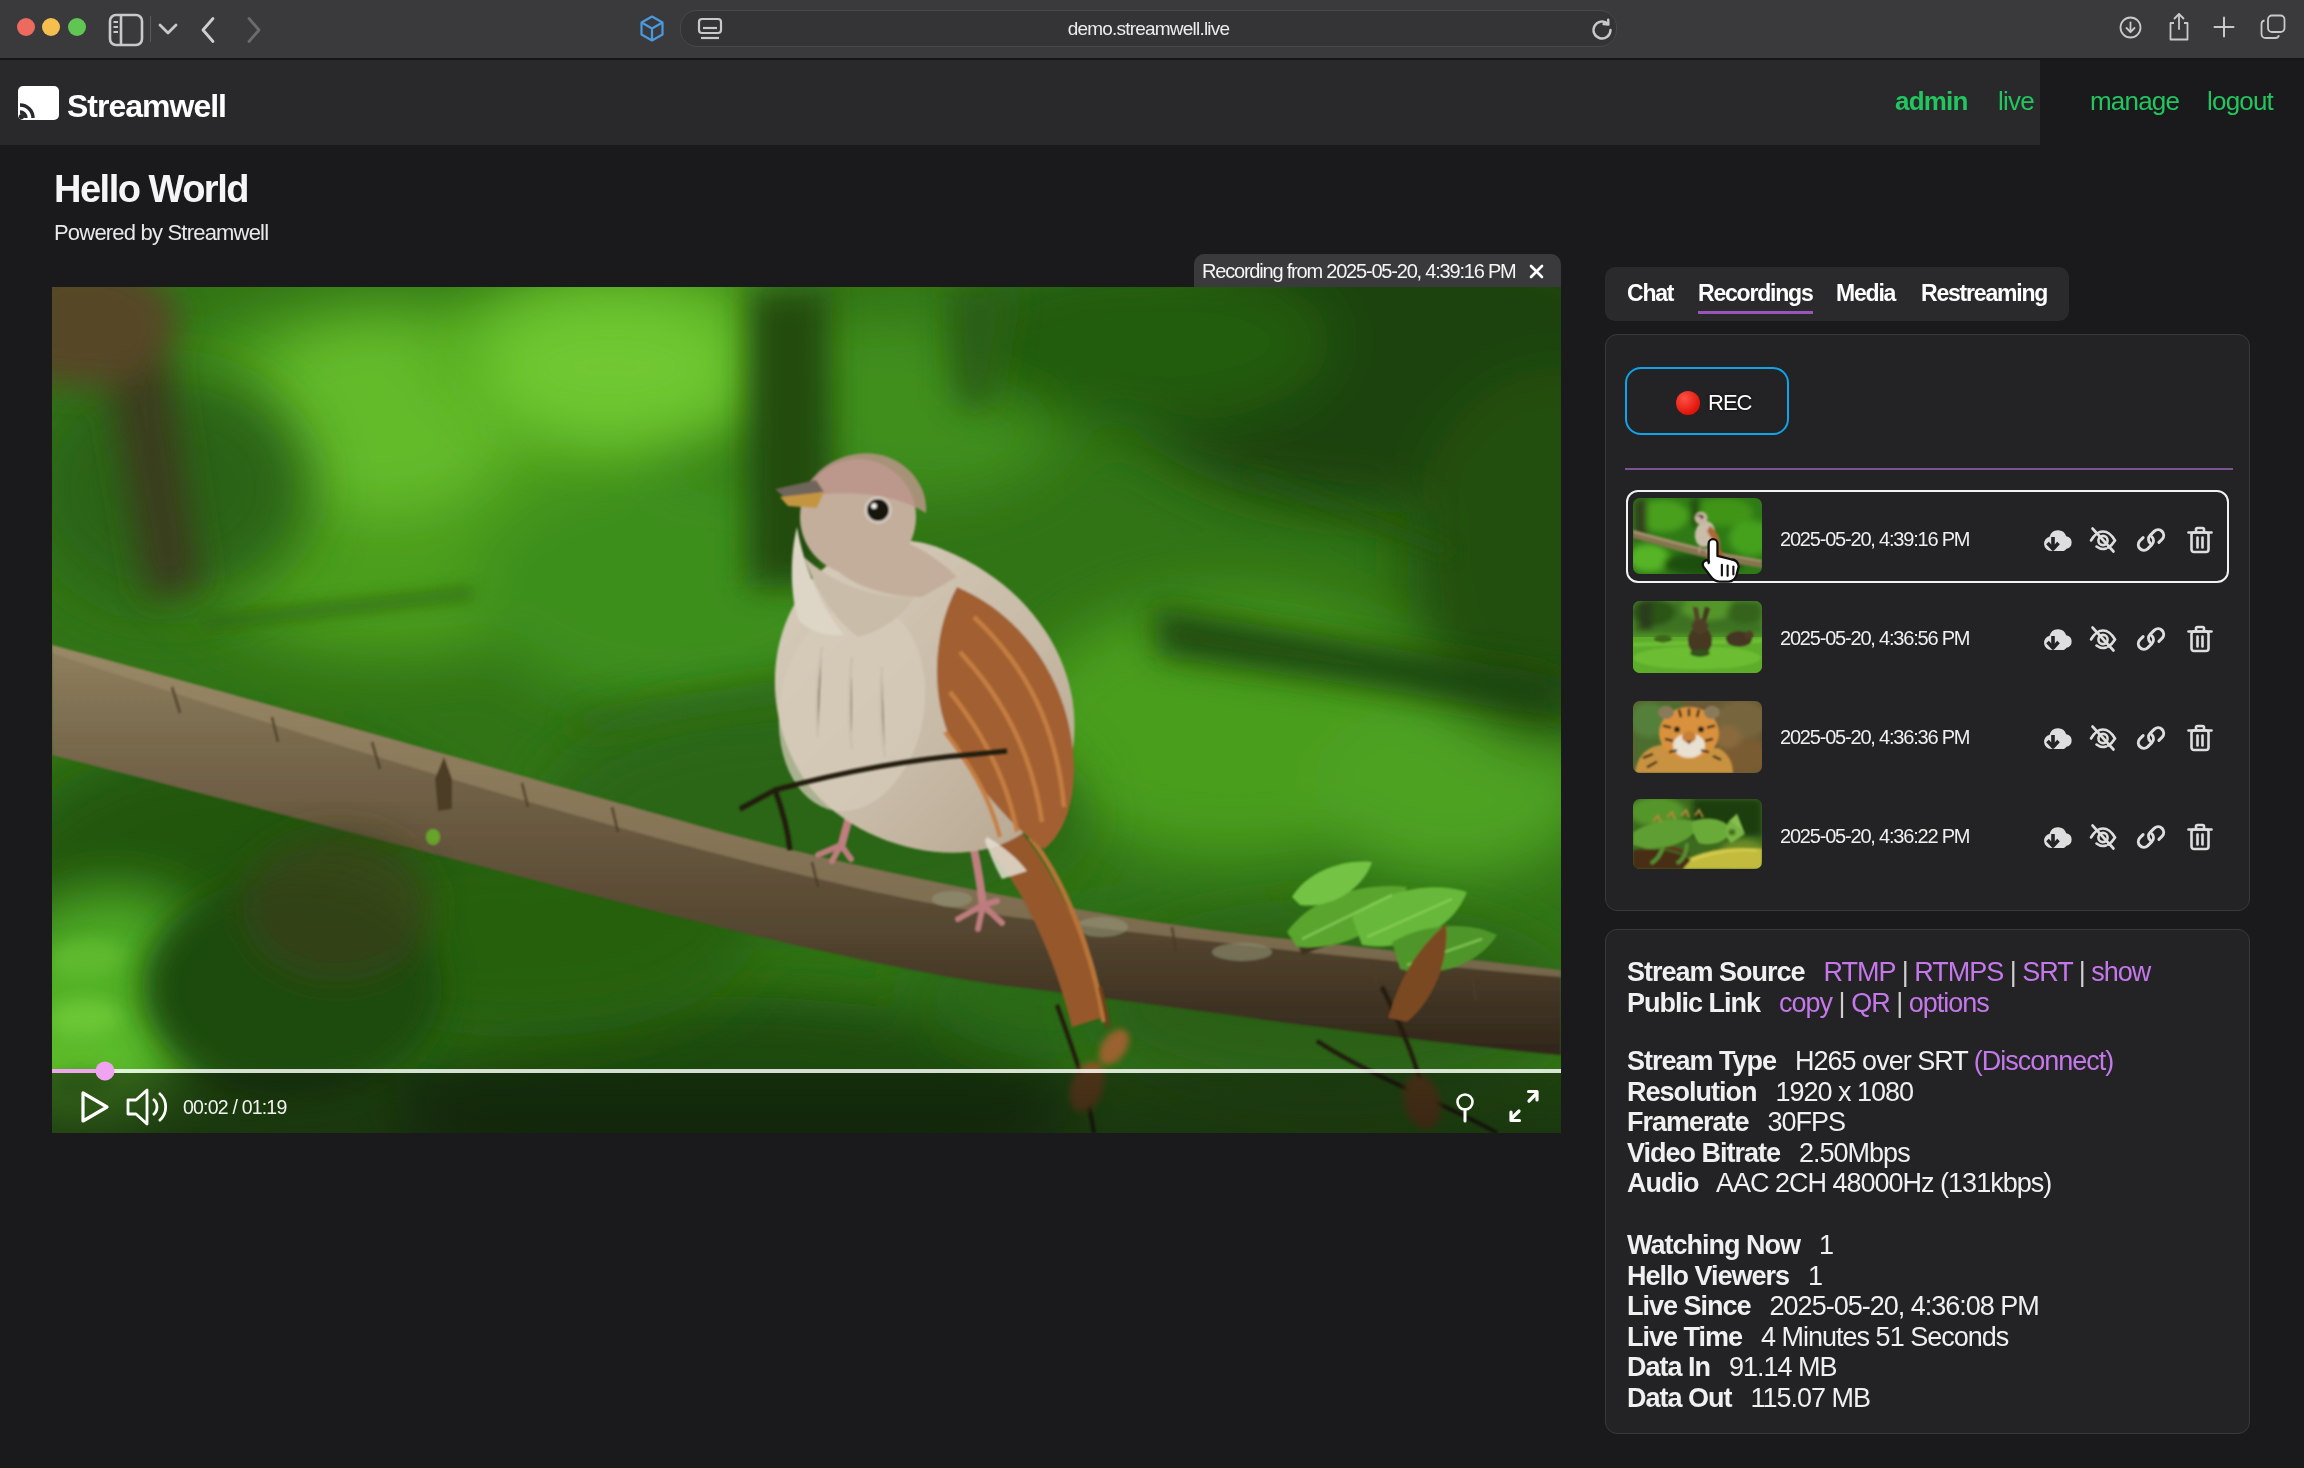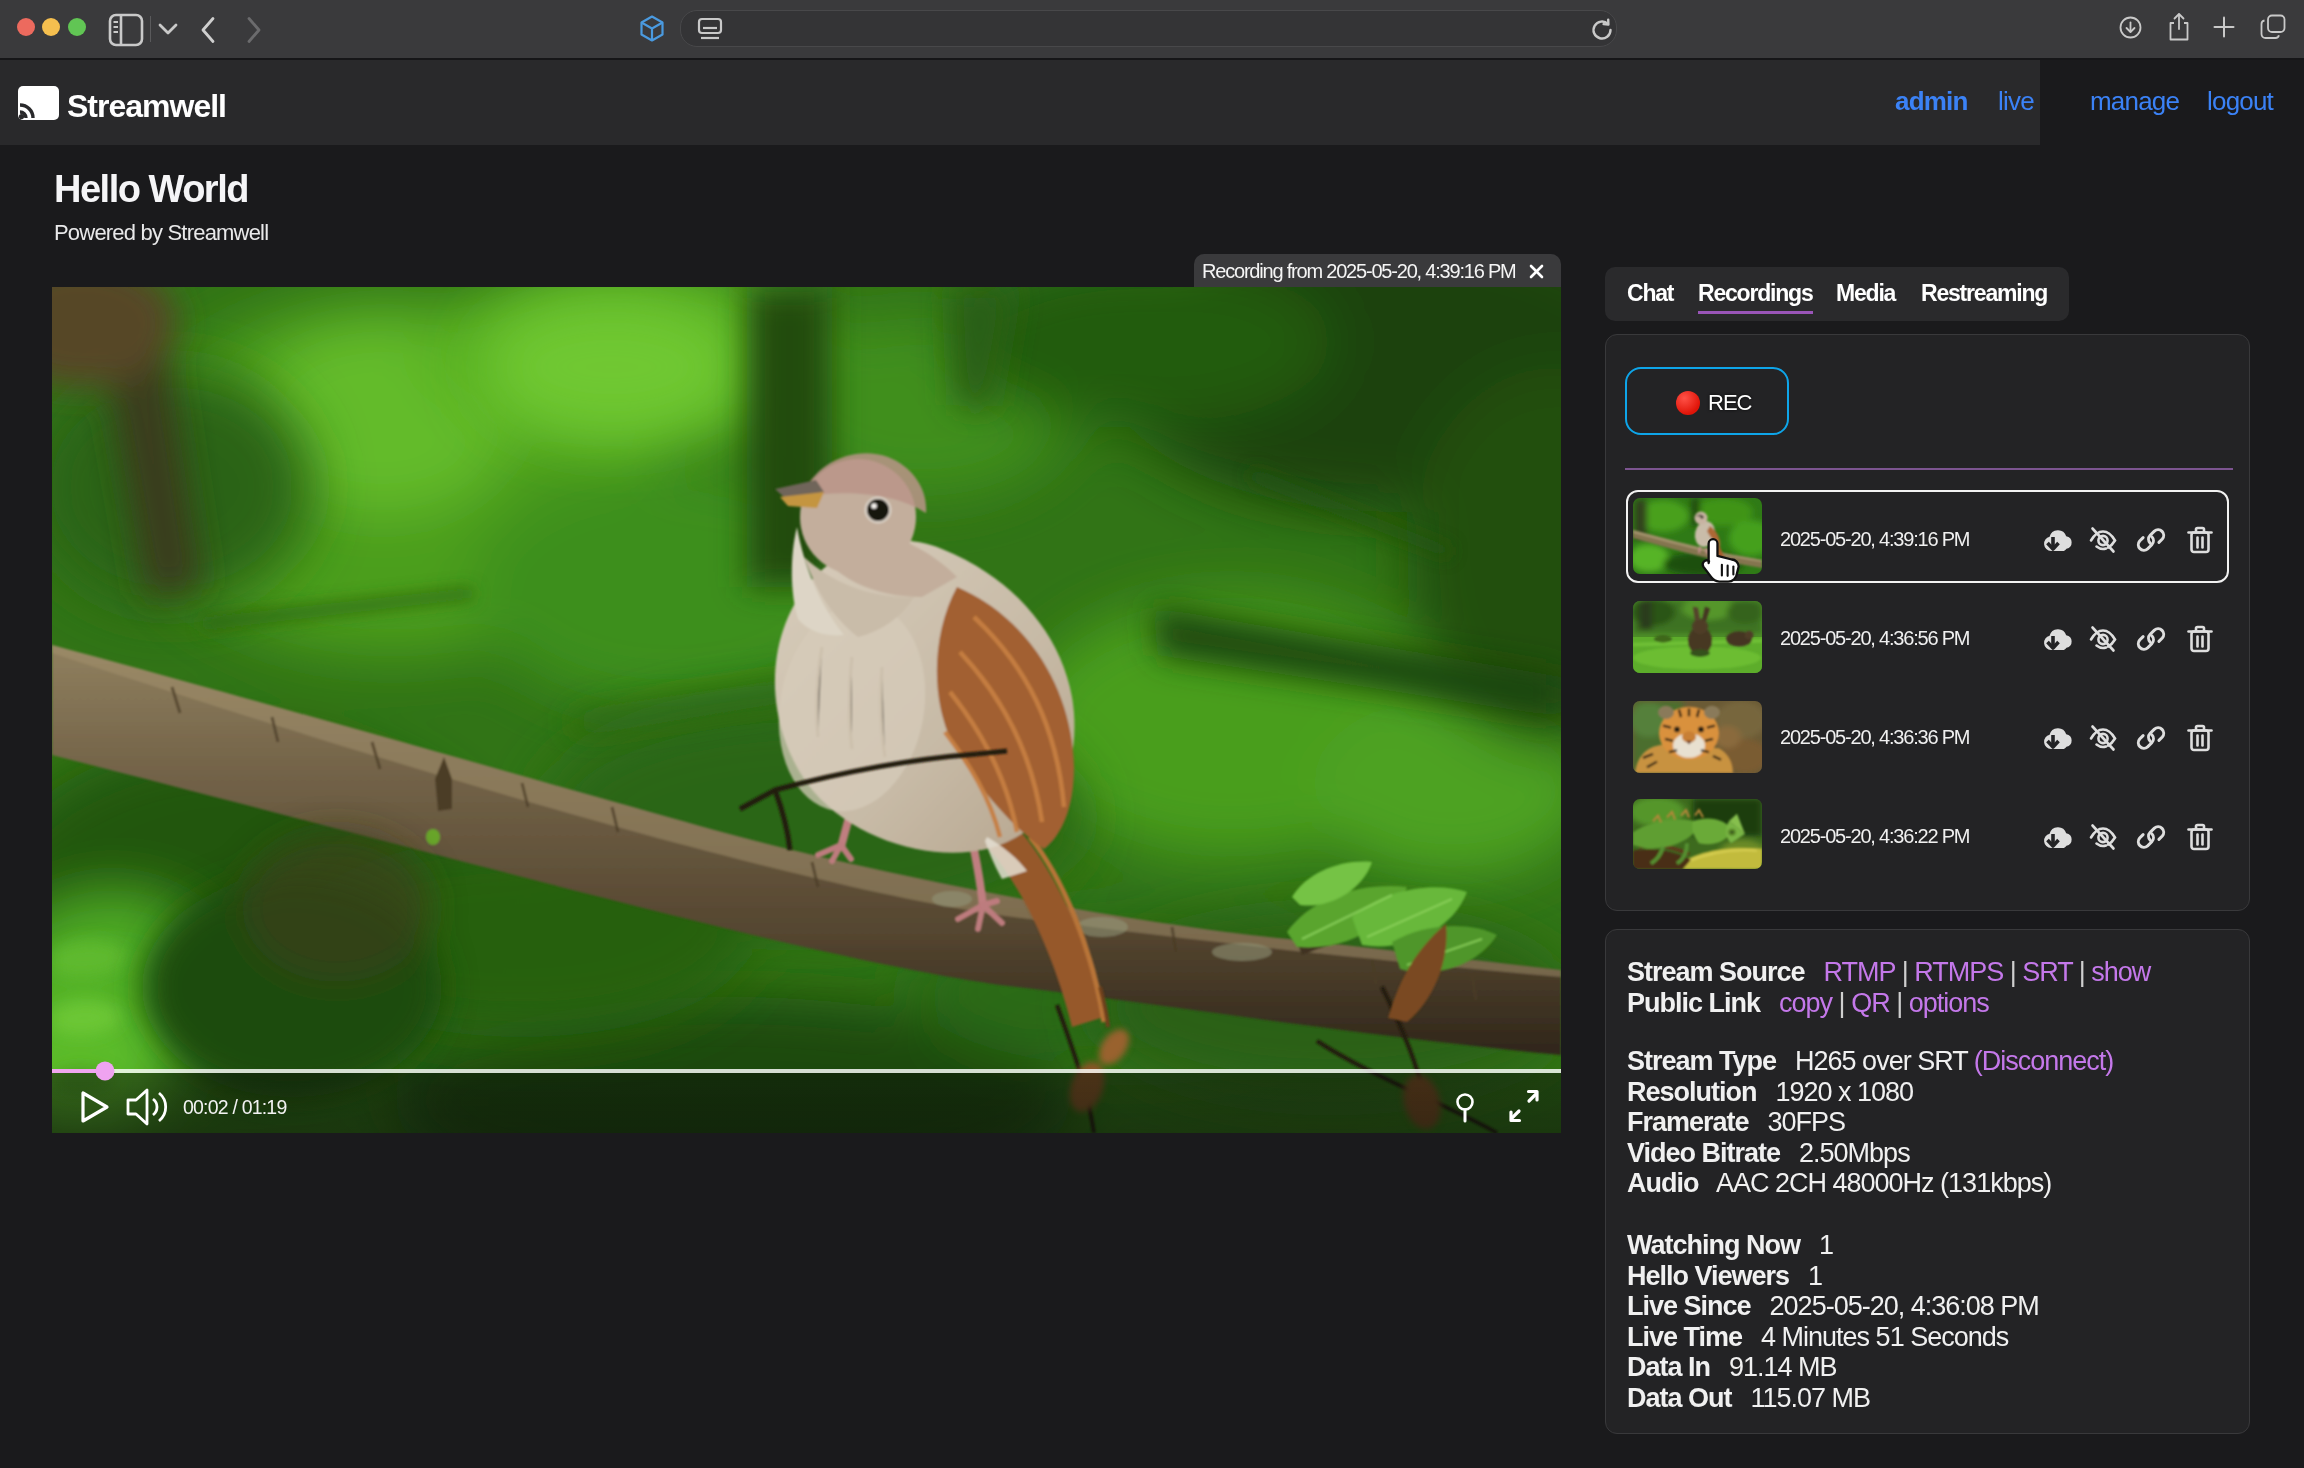--- a/index.html
+++ b/index.html
@@ -11,21 +11,21 @@
     background:#3a3a3c; border-bottom:2px solid #161618; }
   .tl { position:absolute; top:18px; width:18px; height:18px; border-radius:50%; }
   #tb-url { position:absolute; left:680px; top:10px; width:937px; height:37px;
     background:#343436; border:1px solid #48484a; border-radius:17px; }
   #tb-url .urltext { position:absolute; left:0; right:0; top:8px; text-align:center;
     font-size:19px; color:#ececec; letter-spacing:-0.8px; line-height:1; }
   
   #nav { position:absolute; left:0; top:60px; width:2040px; height:85px; background:#29292b; }
   #nav .brand { position:absolute; left:67px; top:30px; font-size:32px; font-weight:bold; color:#fff;
     letter-spacing:-1px; line-height:1; }
-  .navlink { position:absolute; top:28px; font-size:26px; color:#3b82f6; letter-spacing:-0.8px; line-height:1; }
+  .navlink { position:absolute; top:28px; font-size:26px; color:#22c55e; letter-spacing:-0.8px; line-height:1; }
   
   #h1 { position:absolute; left:54px; top:170px; font-size:38px; font-weight:bold; color:#f5f5f7;
     letter-spacing:-1.5px; line-height:1; }
   #sub { position:absolute; left:54px; top:222px; font-size:22px; color:#e9e9ea; letter-spacing:-0.8px; line-height:1; }
   
   #tooltip { position:absolute; left:1194px; top:254px; width:367px; height:33px;
     background:#3a3a3c; border-radius:10px 10px 0 0; }
   #tooltip .tt { position:absolute; left:8px; top:7px; font-size:20px; color:#f5f5f5; letter-spacing:-1.2px; line-height:1; }
   
   #video { position:absolute; left:52px; top:287px; width:1509px; height:846px; background:#2e6e14; }
@@ -80,20 +80,21 @@
     <polyline points="5,3.5 15,15 5,26.5" fill="none" stroke="#6b6b6d" stroke-width="2.8" stroke-linecap="round" stroke-linejoin="round"></polyline>
   </svg>
 
   <svg class="abs" style="left:639px; top:15px;" width="26" height="27" viewBox="0 0 26 27">
     <g fill="none" stroke="#4a9ae0" stroke-width="2.2" stroke-linejoin="round">
       <path d="M13 1.5 L23.5 7.5 L23.5 19.5 L13 25.5 L2.5 19.5 L2.5 7.5 Z"></path>
       <path d="M2.5 7.5 L13 13.5 L23.5 7.5 M13 13.5 L13 25.5"></path>
     </g>
   </svg>
   <div id="tb-url">
+    <div class="urltext">demo.streamwell.live</div>
 
     <svg class="abs" style="left:16px; top:6px;" width="26" height="24" viewBox="0 0 26 24">
       <rect x="2" y="2" width="22" height="14" rx="3" fill="none" stroke="#c9c9c9" stroke-width="2.2"></rect>
       <line x1="6" y1="11" x2="20" y2="11" stroke="#c9c9c9" stroke-width="2.2"></line>
       <line x1="4" y1="21" x2="22" y2="21" stroke="#c9c9c9" stroke-width="2.2"></line>
     </svg>
 
     <svg class="abs" style="left:908px; top:6px;" width="26" height="26" viewBox="0 0 26 26">
       <path d="M21.5 13 a8.5 8.5 0 1 1 -2.5 -6" fill="none" stroke="#c9c9c9" stroke-width="2.4" stroke-linecap="round"></path>
       <path d="M19.2 2.6 L19.4 7.6 L14.6 7.1" fill="none" stroke="#c9c9c9" stroke-width="2.4" stroke-linecap="round" stroke-linejoin="round"></path>

